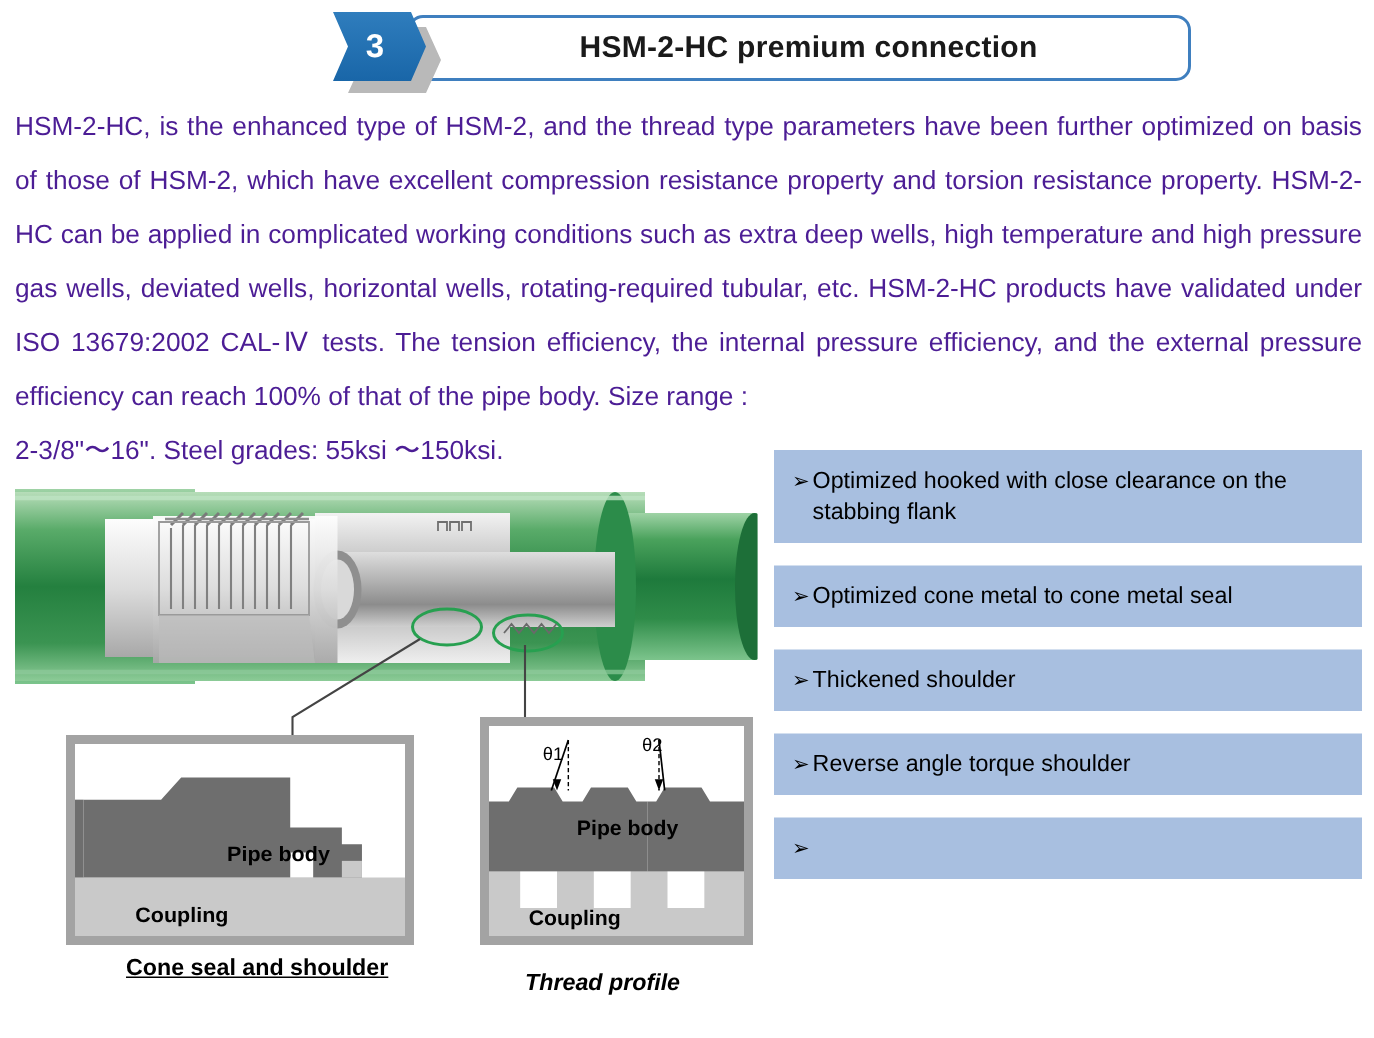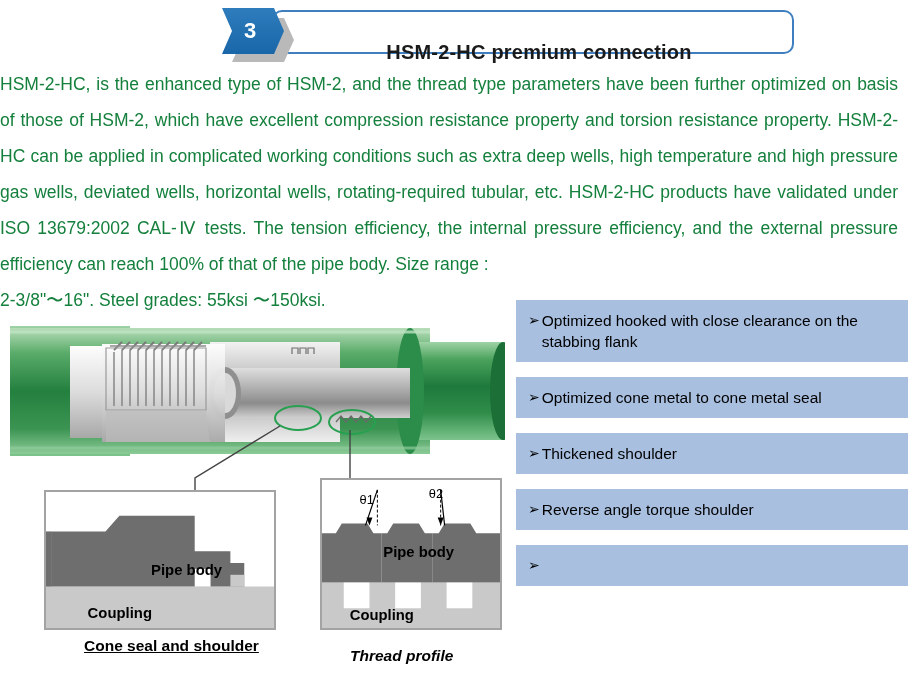--- a/index.html
+++ b/index.html
@@ -40,21 +40,20 @@
     left: 70px;
     top: 2px;
     right: 0;
     height: 44px;
     line-height: 44px;
     text-align: center;
     font-size: 20px;
     font-weight: bold;
     color: #1a1a1a;
     letter-spacing: 0.2px;
-    margin-top: 20px;
   }
   .header-badge-shadow {
     position: absolute;
     left: 18px;
     top: 10px;
     width: 62px;
     height: 44px;
     background: #b9b9b9;
     clip-path: polygon(0 0, 52px 0, 62px 22px, 52px 44px, 0 44px, 10px 22px);
   }
@@ -76,28 +75,28 @@
     line-height: 46px;
     text-align: center;
     font-size: 22px;
     font-weight: bold;
     color: #ffffff;
   }
 
   
   .paragraph {
     position: absolute;
-    left: 0;
+    left: 10px;
     top: 66px;
     width: 898px;
     font-size: 17.5px;
     line-height: 36px;
     text-align: justify;
     text-justify: inter-word;
-    color: #15803d;
+    color: #4c1d95;
   }
   .paragraph .lastline {
     display: block;
     text-align: left;
   }
 
   
   .illustration {
     position: absolute;
     left: 10px;
@@ -118,21 +117,21 @@
     position: absolute;
     left: 0;
     top: 6px;
     width: 495px;
     height: 168px;
   }
 
   
   .fig {
     position: absolute;
-    border: 2px solid #a3a3a3;
+    border: 6px solid #a3a3a3;
     box-sizing: border-box;
     background: #8b5cf6;
   }
   .fig-left {
     left: 34px;
     top: 190px;
     width: 232px;
     height: 140px;
   }
   .fig-right {

